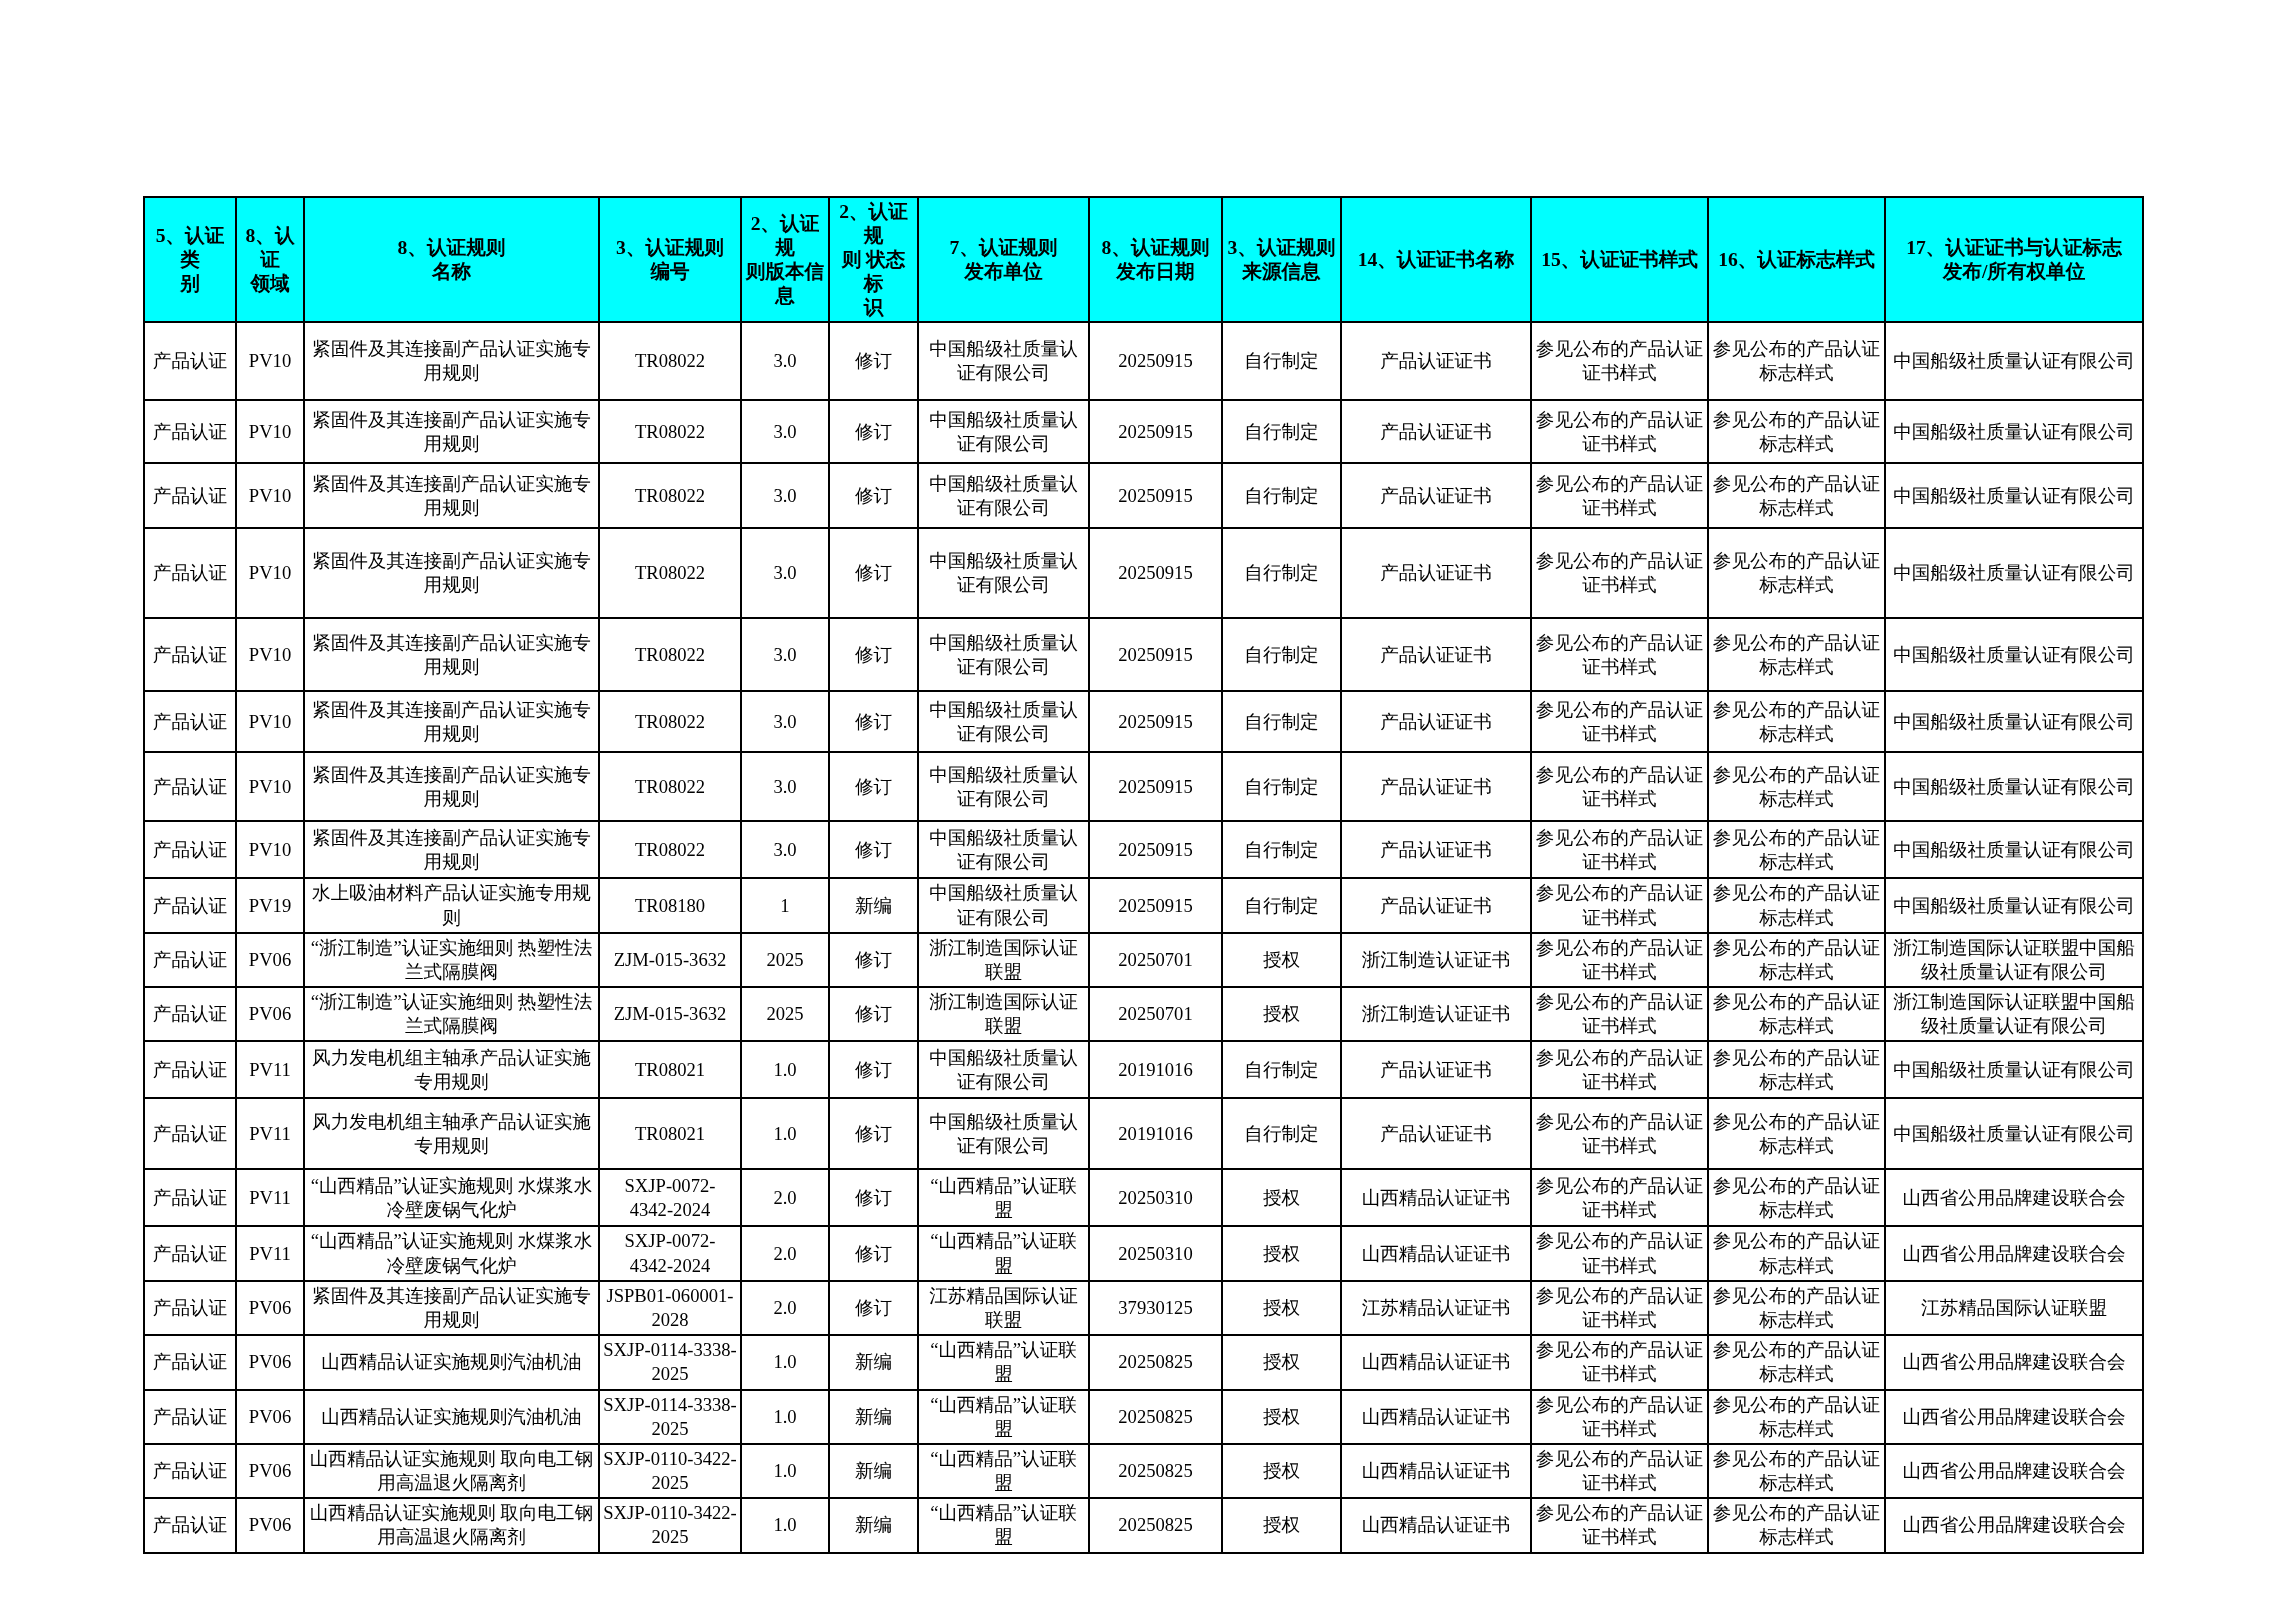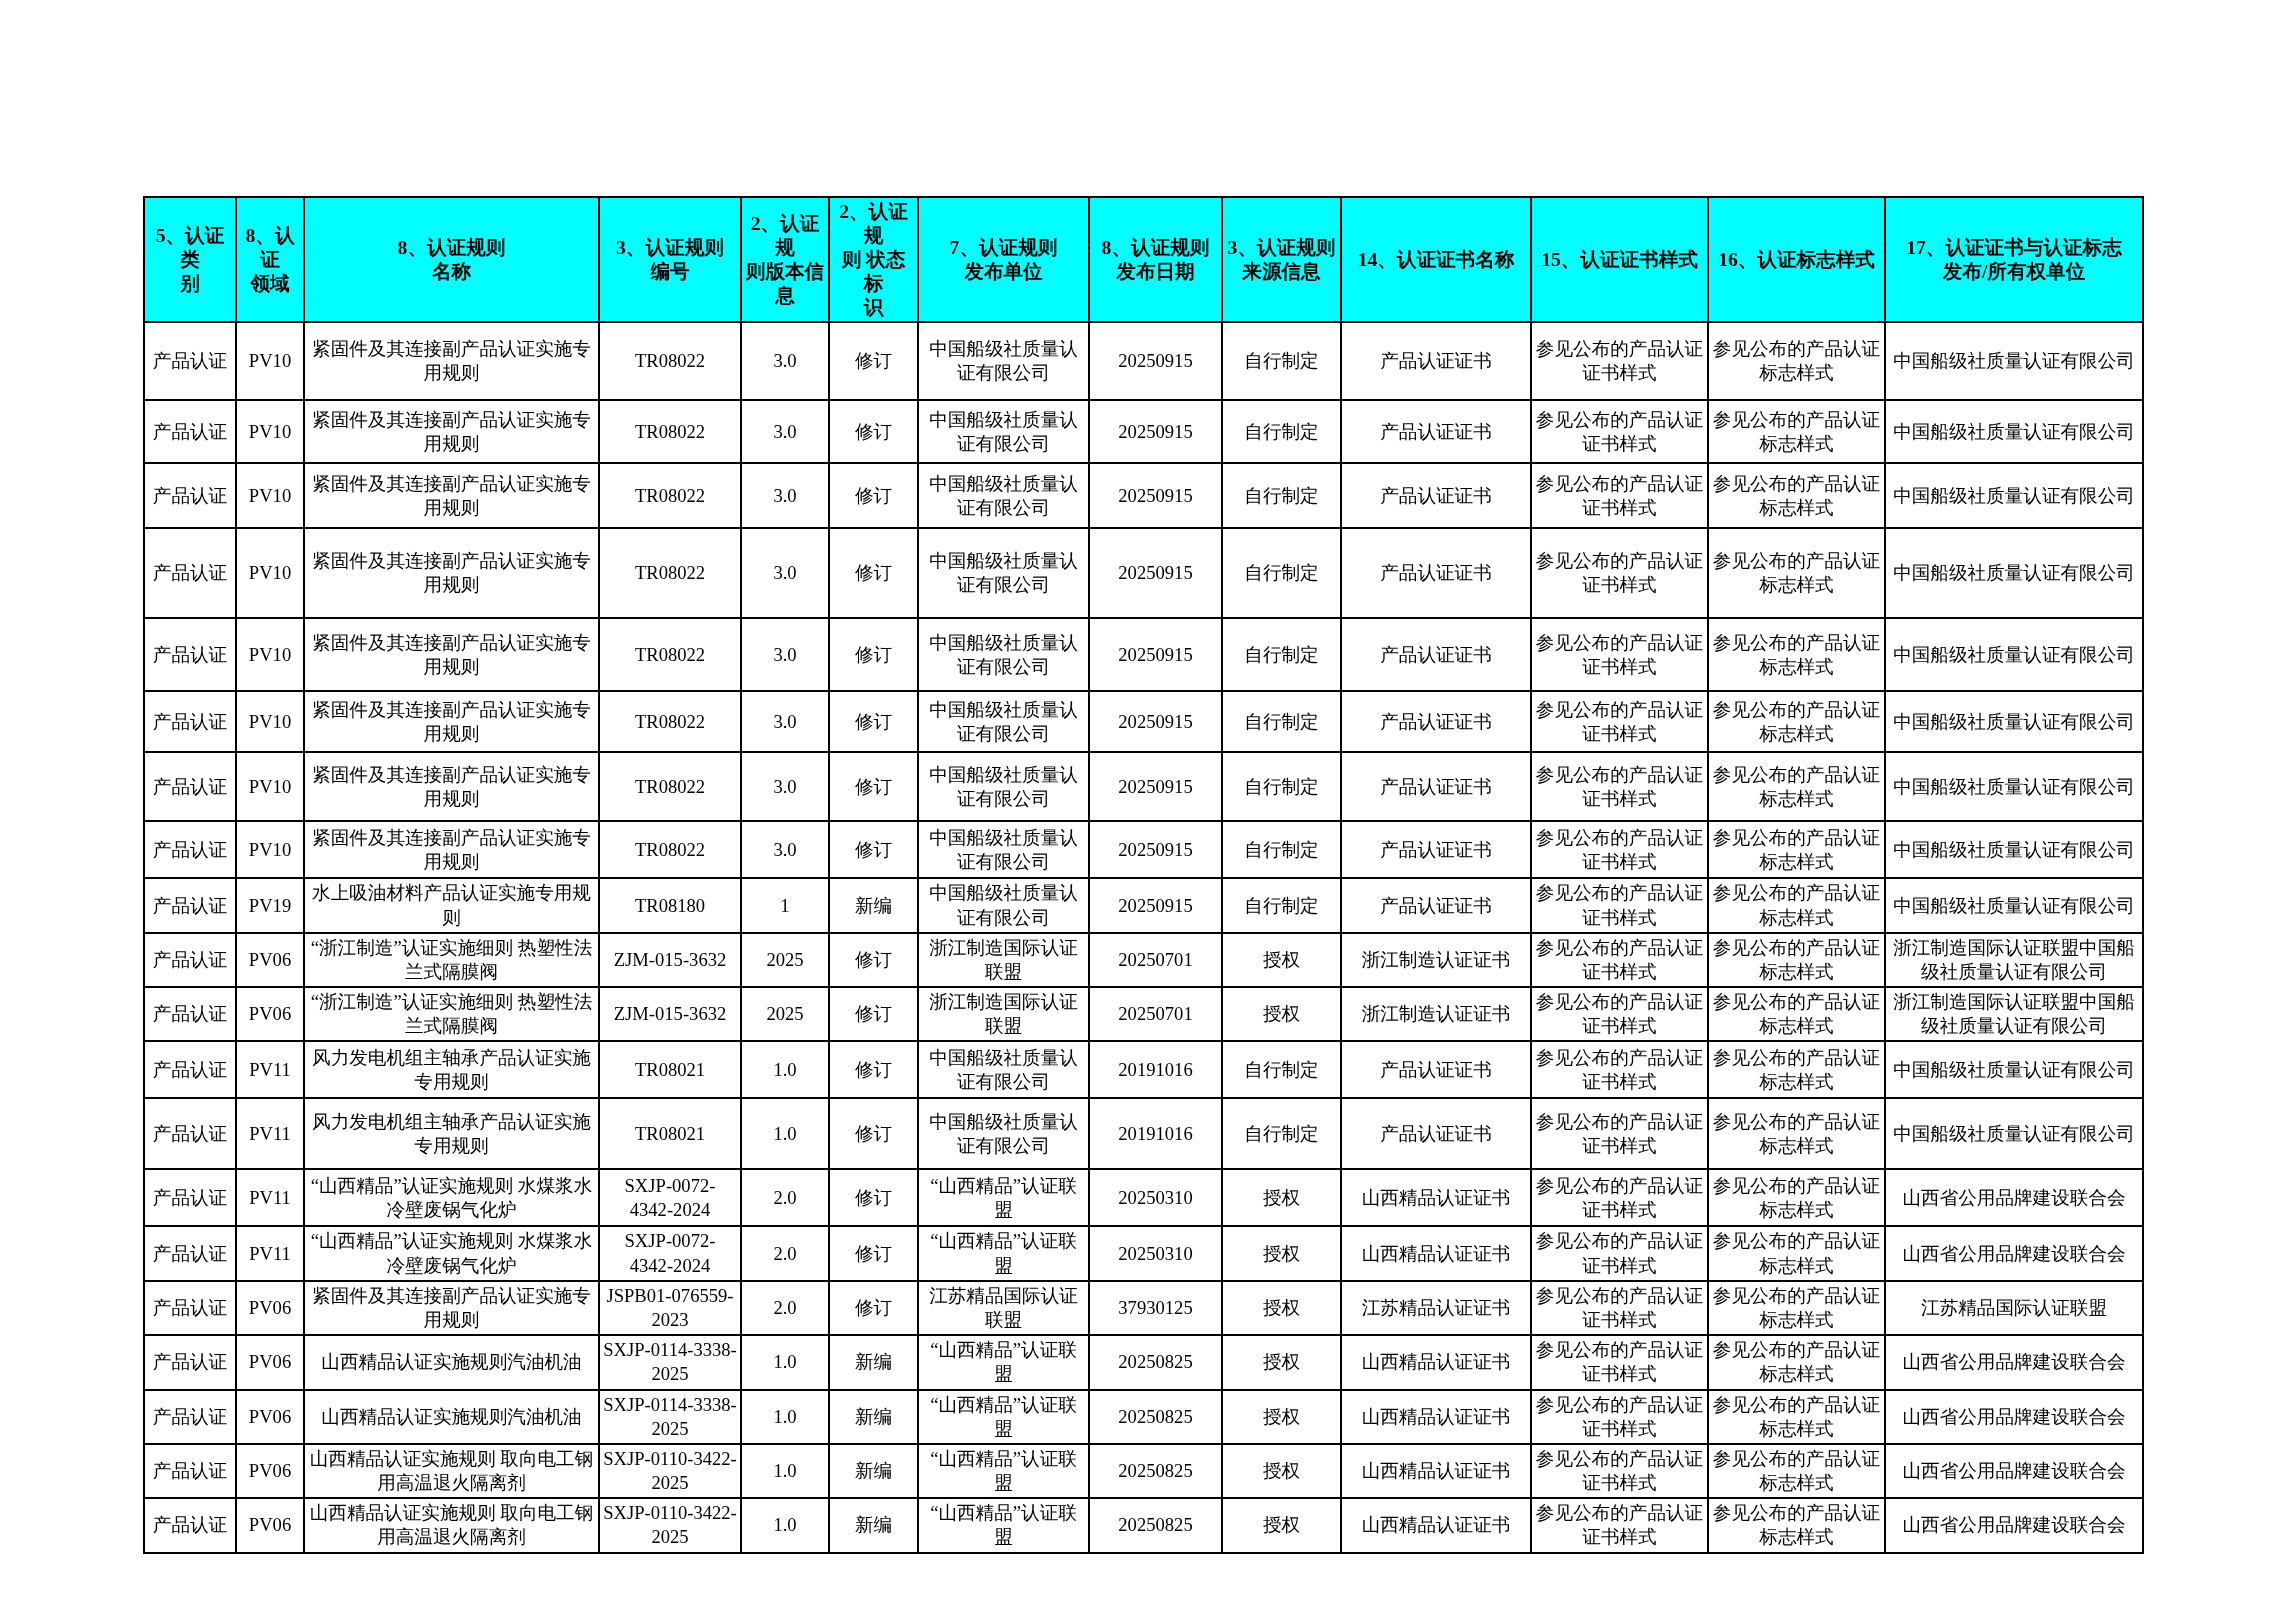--- a/index.html
+++ b/index.html
@@ -326,21 +326,21 @@
           <td>授权</td>
           <td>山西精品认证证书</td>
           <td>参见公布的产品认证证书样式</td>
           <td>参见公布的产品认证标志样式</td>
           <td>山西省公用品牌建设联合会</td>
         </tr>
         <tr style="height: 51px;">
           <td>产品认证</td>
           <td>PV06</td>
           <td>紧固件及其连接副产品认证实施专用规则</td>
-          <td>JSPB01-076559-2023</td>
+          <td>JSPB01-060001-2028</td>
           <td>2.0</td>
           <td>修订</td>
           <td>江苏精品国际认证联盟</td>
           <td>37930125</td>
           <td>授权</td>
           <td>江苏精品认证证书</td>
           <td>参见公布的产品认证证书样式</td>
           <td>参见公布的产品认证标志样式</td>
           <td>江苏精品国际认证联盟</td>
         </tr>

